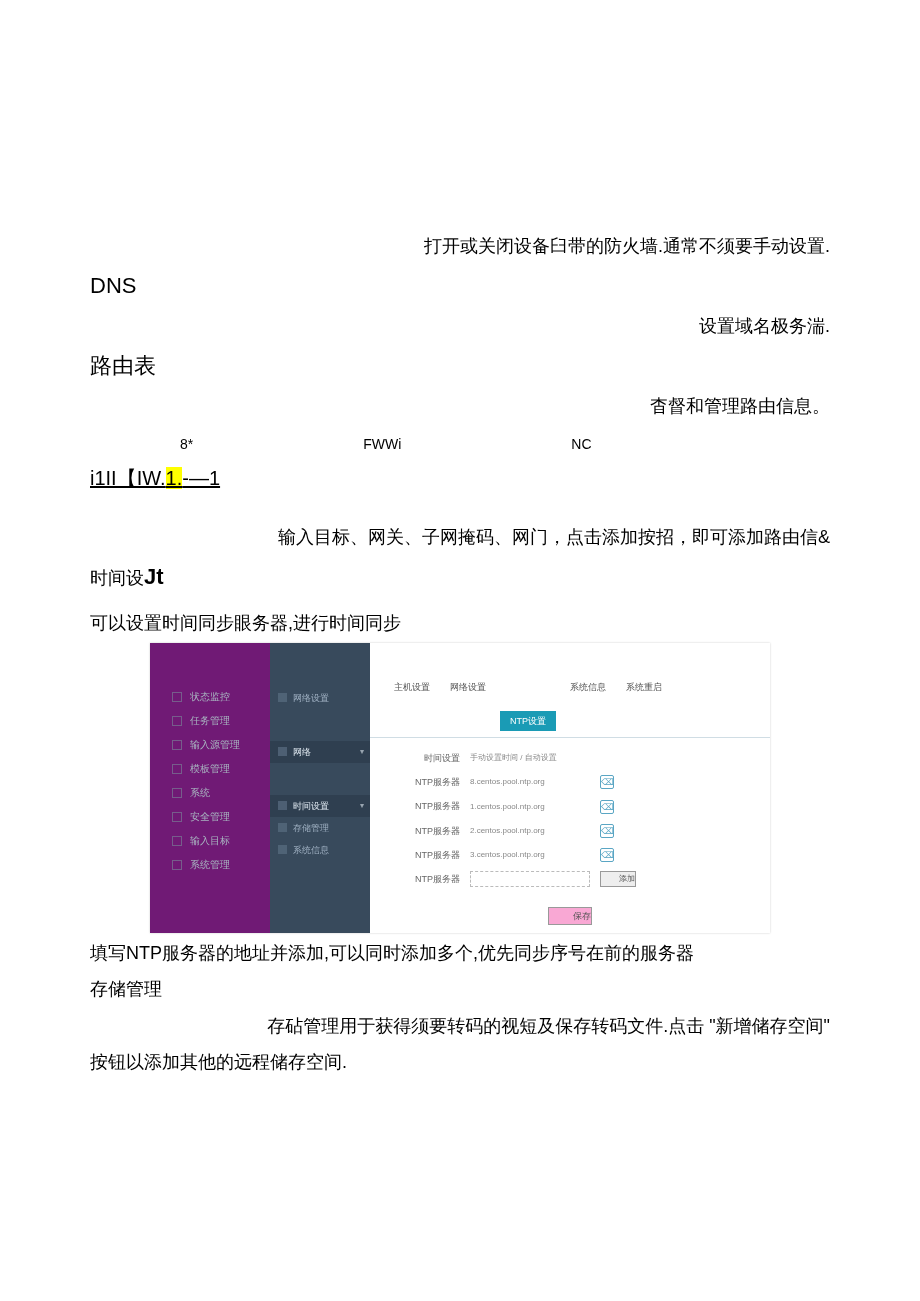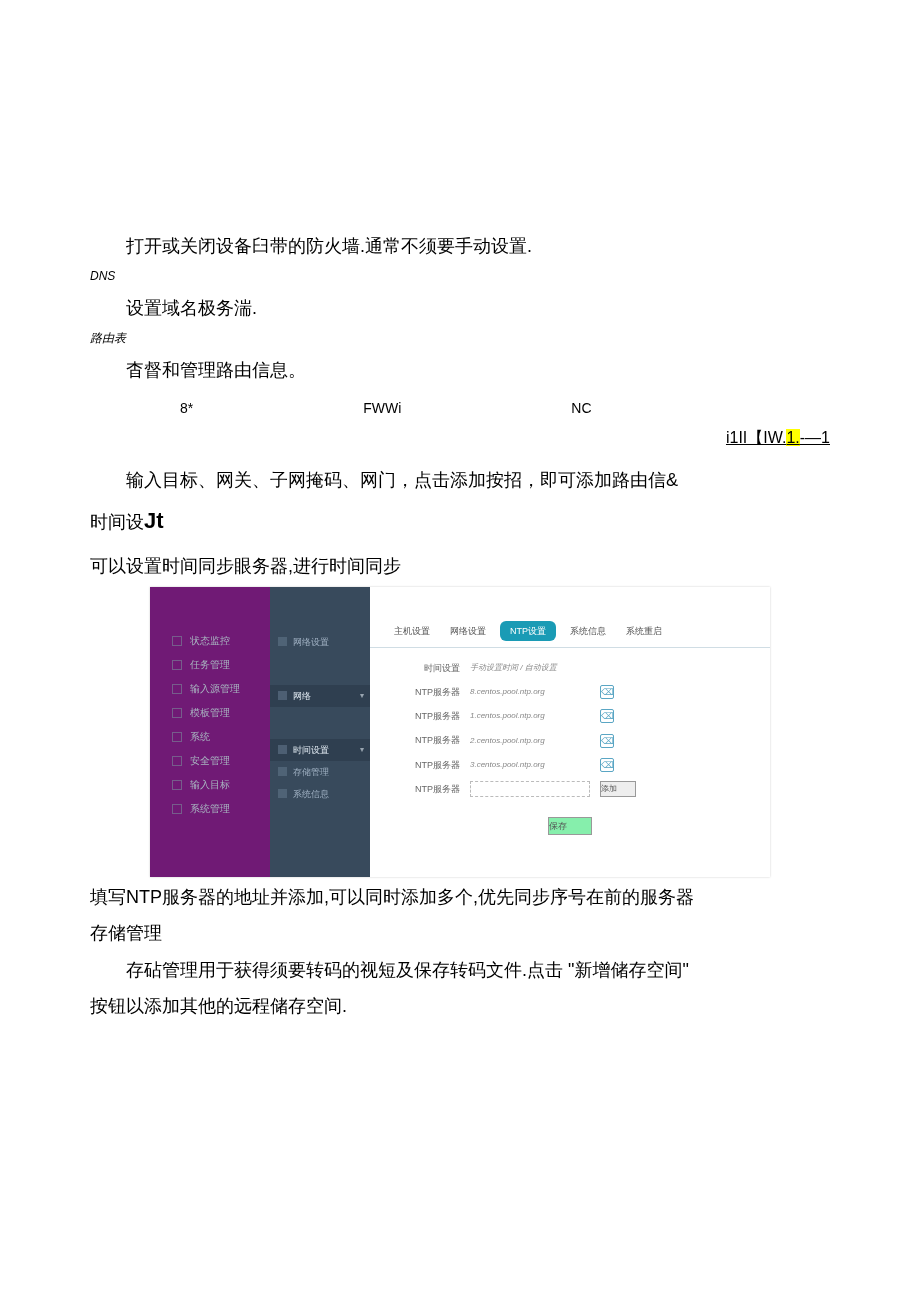--- a/index.html
+++ b/index.html
@@ -7,34 +7,34 @@
       width: 920px;
       height: 1301px;
       background: #fff;
       font-family: "SimSun", "Microsoft YaHei", sans-serif;
       font-size: 18px;
       color: #000;
       line-height: 1.8;
       padding: 230px 90px 0 90px;
     }
     .text-block { margin-bottom: 4px; }
-    .indent-2 { text-indent: 2em; }
-    .section-label { font-size: 12px; font-style: italic; }
+    .indent-2 { text-indent: 2em; text-align: right; }
+    .section-label { font-size: 22px; }
     .small-row {
       display: flex;
       font-size: 14px;
       padding-left: 90px;
       gap: 170px;
       margin-top: 10px;
     }
     .underline-row {
-      text-align: right;
-      font-size: 16px;
+      text-align: left;
+      font-size: 20px;
       margin-top: 2px;
-      margin-bottom: 12px;
+      margin-bottom: 25px;
     }
     .underline-row span {
       text-decoration: underline;
     }
     .hl { background: #ffff00; }
     .bold-jt {
       font-weight: bold;
       font-family: Arial, sans-serif;
       font-size: 22px;
       text-align: center;
@@ -161,74 +161,74 @@
       padding: 6px 18px 6px 18px;
       font-size: 9px;
       color: #555;
       border-bottom: 1px solid #d0dde4;
       margin-bottom: 8px;
     }
     .tab { padding: 2px 6px; }
     .tab.active {
       background: #1a9bb5;
       color: #fff;
-      border-radius: 6px;
+      border-radius: 0;
       padding: 2px 10px;
+      margin-top: 34px;
     }
     .form-row {
       display: flex;
       align-items: center;
       gap: 10px;
       padding: 4px 0 4px 40px;
       font-size: 9px;
       color: #555;
     }
     .form-row .lbl { width: 50px; text-align: right; color: #666; }
     .form-row .val {
       width: 120px;
       height: 16px;
       line-height: 16px;
       color: #888;
       font-size: 8px;
-      font-style: italic;
     }
     .form-row .val.boxed {
       border: 1px dashed #bbb;
       padding: 0 4px;
     }
     .del-btn {
       width: 14px; height: 14px;
       border: 1px solid #5aa6c4;
       color: #5aa6c4;
       line-height: 12px;
       text-align: center;
       font-size: 9px;
       border-radius: 2px;
     }
     .action-btn {
       width: 36px; height: 16px;
       border: 1px solid #999;
       background: #eee;
       font-size: 8px;
       line-height: 14px;
-      text-align: left;
+      text-align: right;
       color: #555;
     }
     .save-row {
       display: flex;
       justify-content: center;
       padding-top: 16px;
     }
     .save-btn {
       width: 44px; height: 18px;
       border: 1px solid #999;
-      background: #86efac;
+      background: #f9a8d4;
       font-size: 9px;
       line-height: 16px;
-      text-align: left;
+      text-align: right;
       color: #555;
     }
     .post-shot { margin-top: 2px; }
   </style>
 </head>
 <body>
 
 <div class="text-block indent-2">打开或关闭设备臼带的防火墙.通常不须要手动设置.</div>
 <div class="text-block section-label">DNS</div>
 <div class="text-block indent-2">设置域名极务湍.</div>

